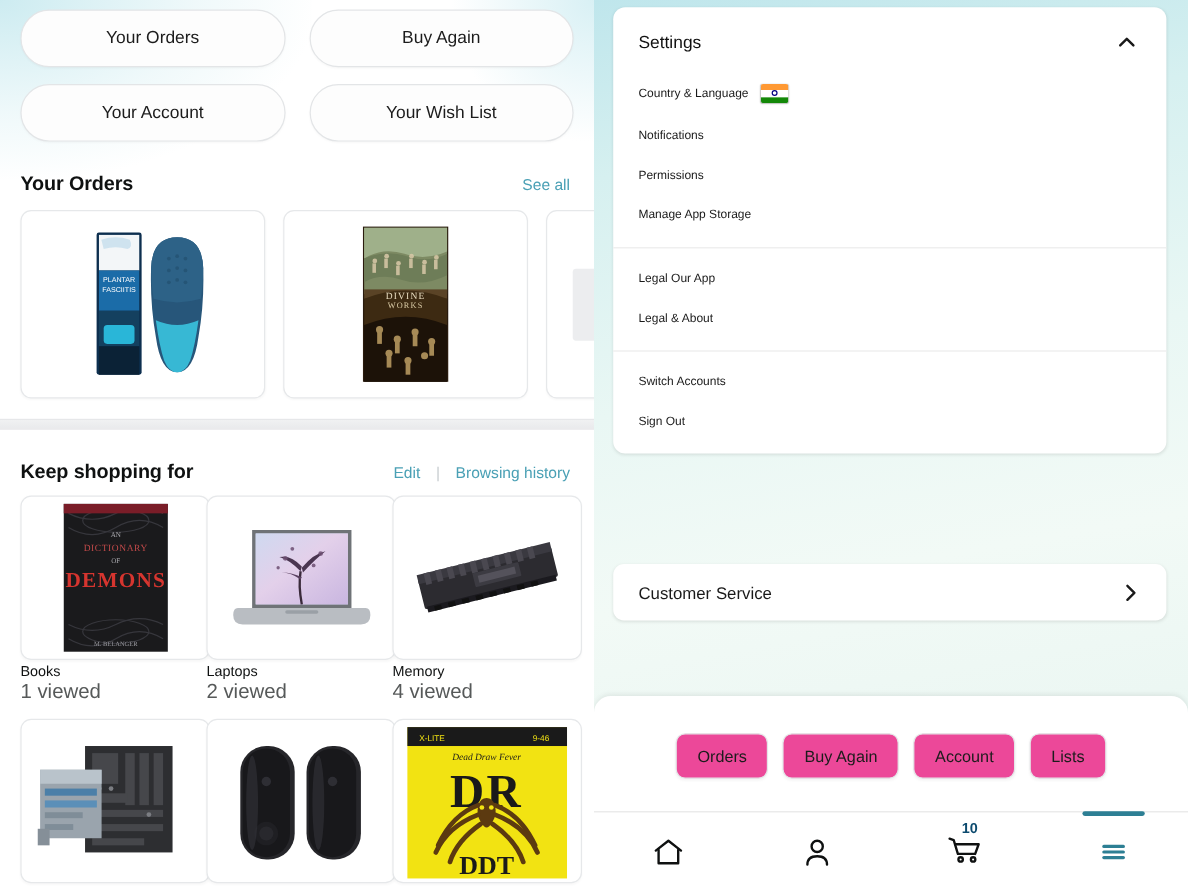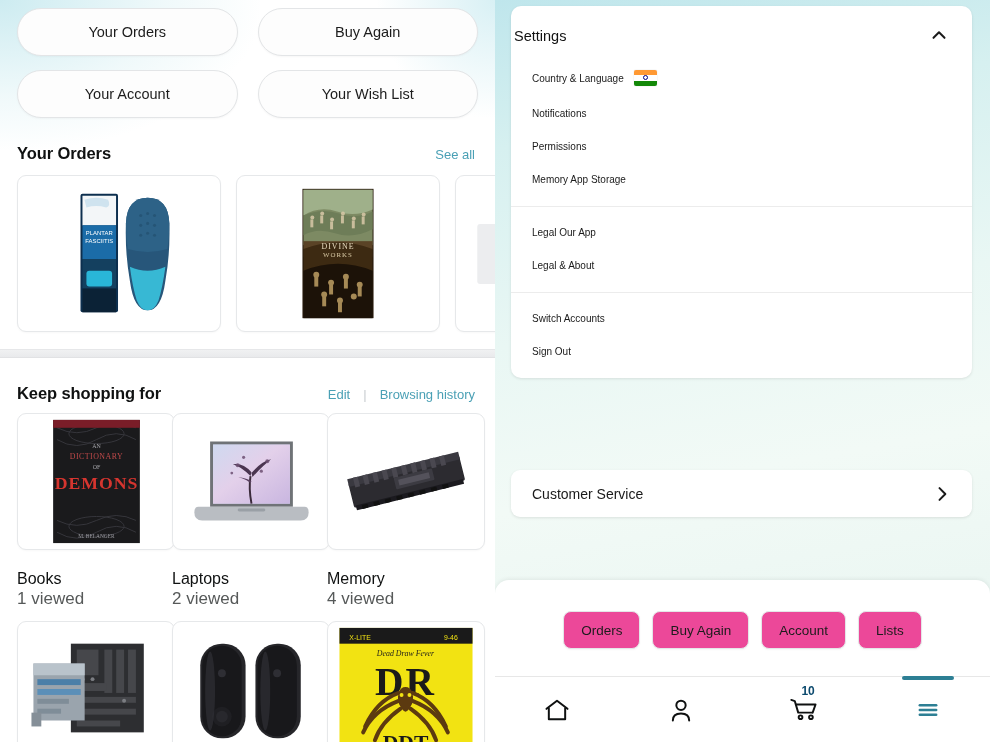--- a/index.html
+++ b/index.html
@@ -98,21 +98,21 @@
   .ksf-card {
     width: 158px; height: 137px;
     border: 1px solid #e6e8ea;
     border-radius: 9px;
     background: #fff;
     display: flex; align-items: center; justify-content: center;
     overflow: hidden;
     box-shadow: 0 1px 2px rgba(0,0,0,0.03);
     cursor: pointer;
   }
-  .ksf-label { font-size: 16px; color: #0f1111; margin-top: 20px; }
+  .ksf-label { font-size: 12px; color: #0f1111; margin-top: 2px; }
   .ksf-sub { font-size: 17px; color: #565959; margin-top: 1px; }
   .ksf-cell { display: flex; flex-direction: column; }
 
   
   .right-panel {
     position: relative;
     width: 495px; height: 742px;
     background:
       linear-gradient(170deg, #bfe6ec 0%, #d6f0f0 18%, #e9f7f4 42%, #f2faf6 62%, #eaf6f2 85%, #e6f4f1 100%);
     overflow: hidden;
@@ -122,21 +122,21 @@
     position: absolute;
     left: 16px; top: 6px;
     width: 461px;
     background: #fff;
     border-radius: 10px;
     box-shadow: 0 1px 3px rgba(0,0,0,0.10);
     padding: 2px 0 10px 0;
   }
   .settings-header {
     display: flex; align-items: center; justify-content: space-between;
-    padding: 17px 22px 12px 3px;
+    padding: 17px 22px 12px 21px;
     cursor: pointer;
   }
   .settings-header .title { font-size: 14.5px; color: #111; }
   .chev-up { width: 22px; height: 22px; }
 
   .menu-item {
     display: flex; align-items: center; gap: 10px;
     padding: 11px 21px;
     font-size: 10px; color: #1a1a1a;
     cursor: pointer;
@@ -538,21 +538,21 @@
           <span class="s3"></span>
         </span>
       </div>
       <div class="menu-item">
         <span>Notifications</span>
       </div>
       <div class="menu-item">
         <span>Permissions</span>
       </div>
       <div class="menu-item">
-        <span>Memory App Storage</span>
+        <span>Manage App Storage</span>
       </div>
 
       <div class="menu-group-div"></div>
 
       <div class="menu-item">
         <span>Legal Our App</span>
       </div>
       <div class="menu-item">
         <span>Legal &amp; About</span>
       </div>

